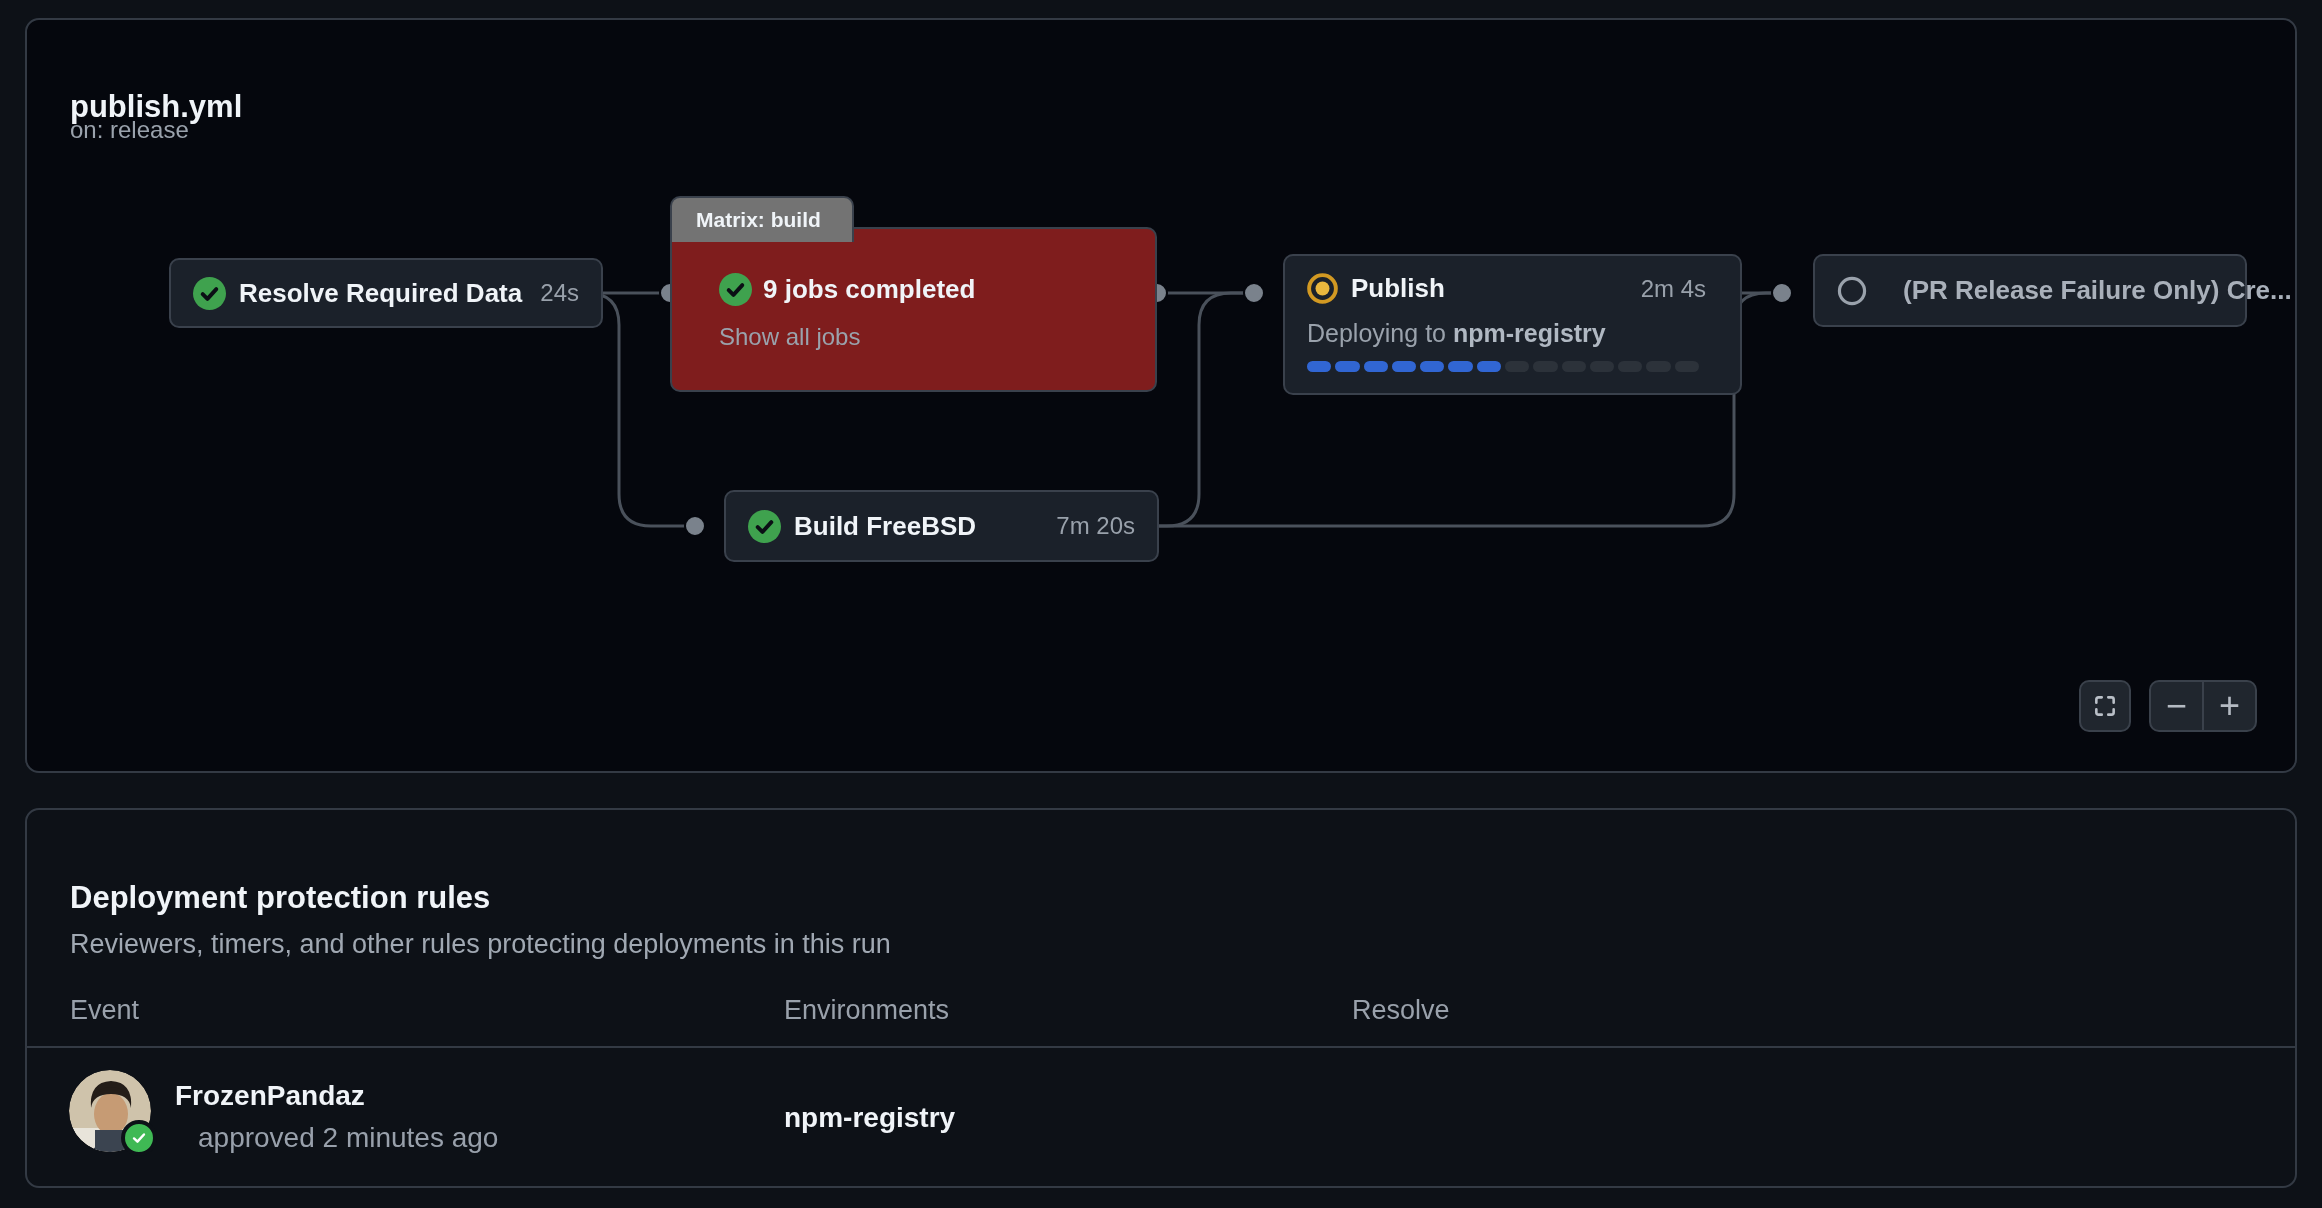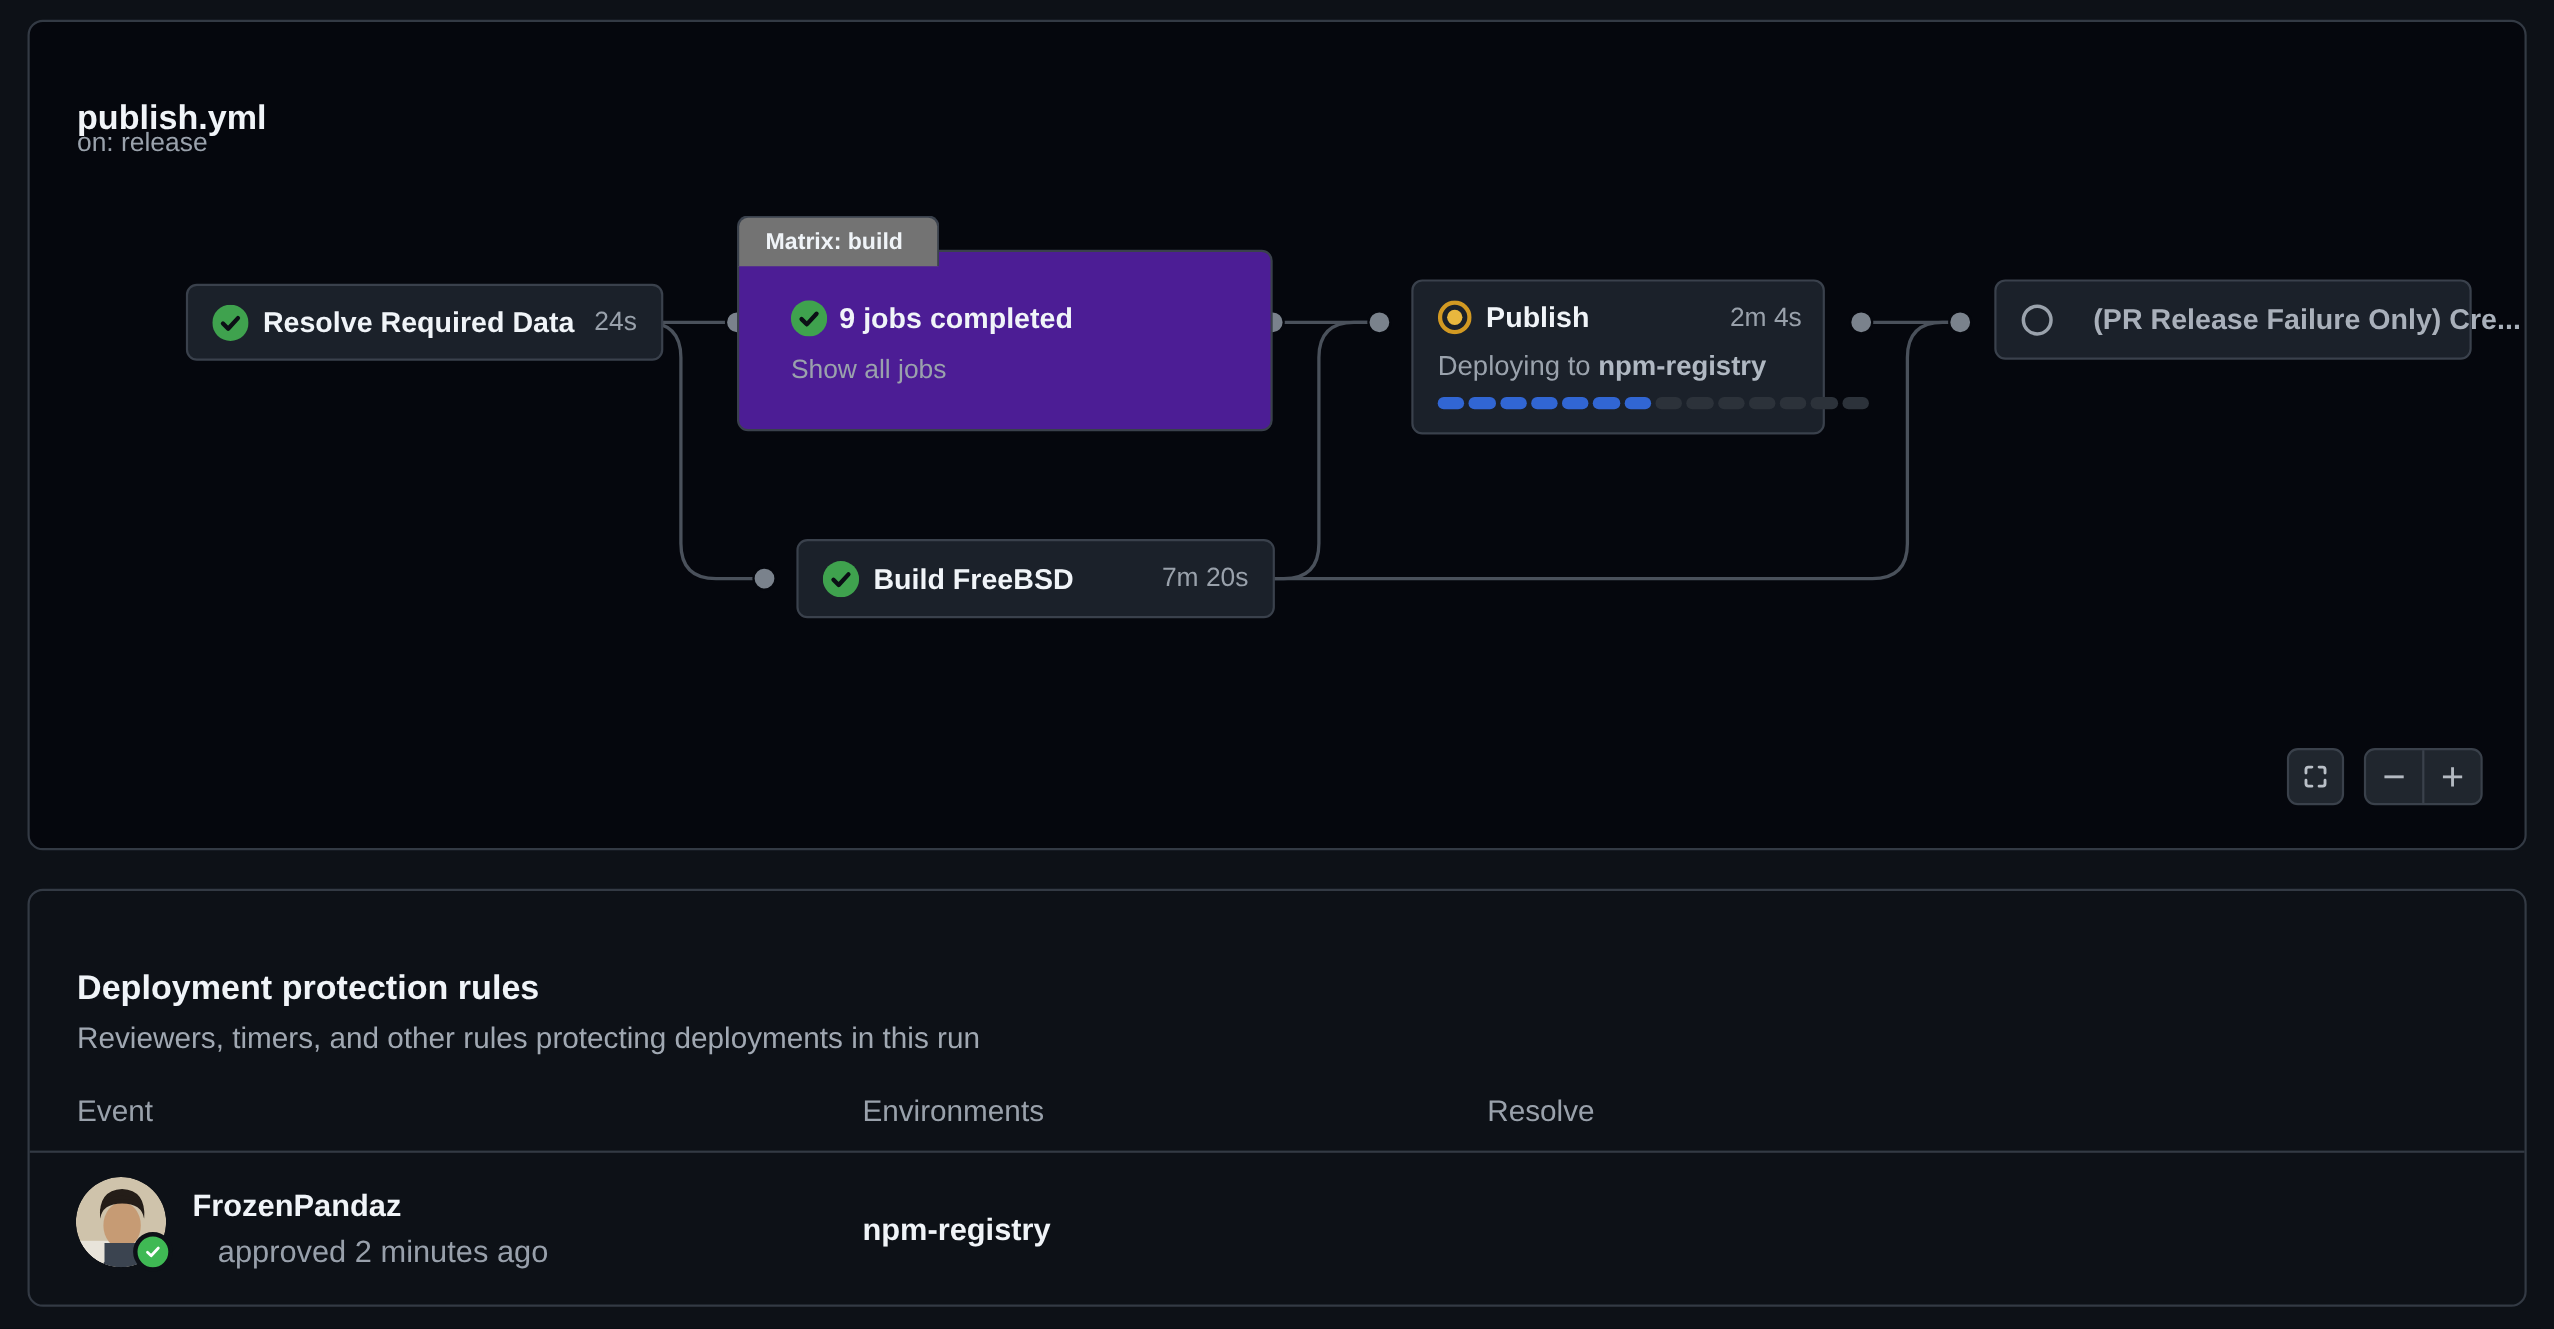--- a/index.html
+++ b/index.html
@@ -33,27 +33,27 @@
   .icon{flex:0 0 auto;display:block;}
 
   #node-matrix-tab{
     position:absolute;left:643px;top:176px;width:184px;height:46px;box-sizing:border-box;
     background:#737373;border:2px solid #3a414c;border-bottom:none;
     border-radius:10px 10px 0 0;display:flex;align-items:center;padding:0 24px;z-index:2;cursor:pointer;
   }
   #node-matrix-tab span{font-size:21px;font-weight:600;color:#f0f4f8;white-space:nowrap;}
   #node-matrix-body{
     position:absolute;left:643px;top:207px;width:487px;height:165px;box-sizing:border-box;
-    background:#4c1d95;border:2px solid #3a414c;border-radius:0 10px 10px 10px;z-index:1;
+    background:#7f1d1d;border:2px solid #3a414c;border-radius:0 10px 10px 10px;z-index:1;
     padding:44px 24px 0 47px;cursor:pointer;
   }
   .matrix-row{display:flex;align-items:center;gap:11px;}
   .show-all{margin-top:17px;font-size:24px;color:#9aa2ac;background:none;border:none;padding:0;cursor:pointer;font-family:inherit;display:block;}
 
-  #node-publish{left:1227px;top:234px;width:376px;height:141px;display:block;padding:17px 19px 0 22px;}
+  #node-publish{left:1227px;top:234px;width:459px;height:141px;display:block;padding:17px 34px 0 22px;}
   .pub-row1{display:flex;align-items:center;gap:13px;}
   .pub-row2{margin-top:15px;font-size:25px;color:#9aa2ac;white-space:nowrap;}
   .pub-row2 b{color:#b0b8c2;font-weight:700;}
   .progress{margin-top:13px;display:flex;gap:4px;height:11px;width:392px;}
   .seg{flex:1;border-radius:6px;background:#2c323a;}
   .seg.on{background:#3166d3;}
 
   #node-pr .node-label{color:#a9b0ba;}
 
   

